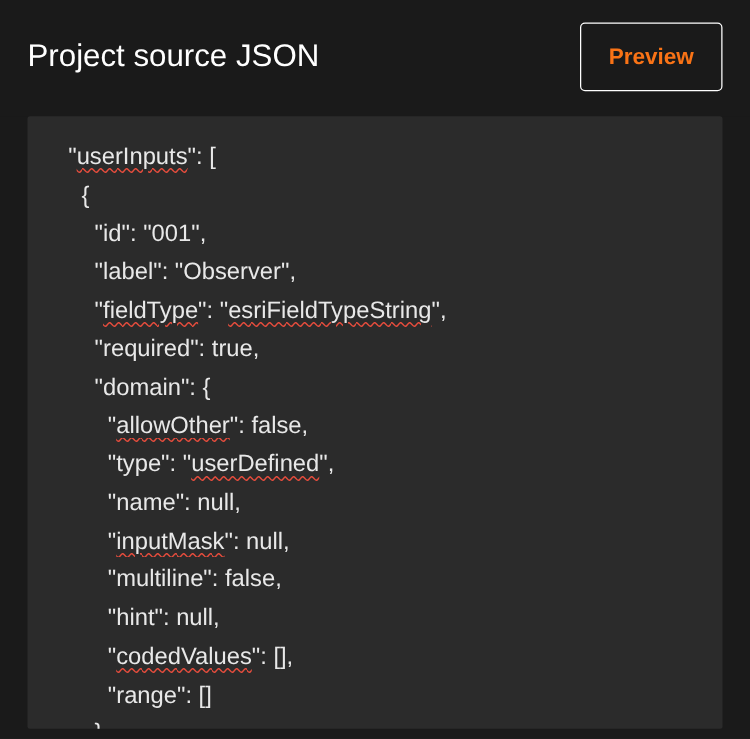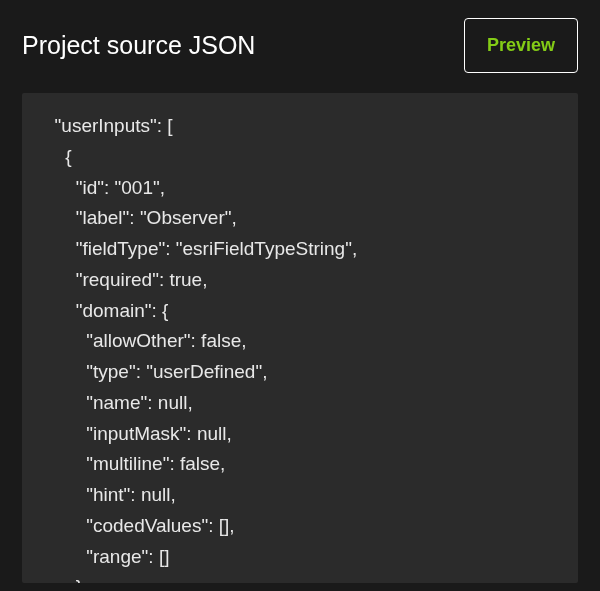--- a/index.html
+++ b/index.html
@@ -26,21 +26,21 @@
       font-size: 25px;
       font-weight: 400;
     }
     .buttons {
       display: flex;
       gap: 14px;
     }
     .btn {
       background: transparent;
       border: 1.5px solid #ffffff;
-      color: #84cc16;
+      color: #f97316;
       font-size: 18px;
       font-weight: 600;
       padding: 16px 22px;
       border-radius: 4px;
       cursor: pointer;
       font-family: inherit;
     }
     .code-area {
       background: #2b2b2b;
       margin: 0 22px 22px 22px;
@@ -50,20 +50,21 @@
       border-radius: 2px;
     }
     .code-content {
       font-family: inherit;
       font-size: 19px;
       line-height: 1.62;
       color: #e8e8e8;
       white-space: pre;
     }
     .sp {
+      text-decoration: underline;
       text-decoration-style: wavy;
       text-decoration-color: #e74c3c;
       text-decoration-thickness: 1px;
       text-underline-offset: 3px;
     }
   </style>
 </head>
 <body>
 
 <div class="header">

